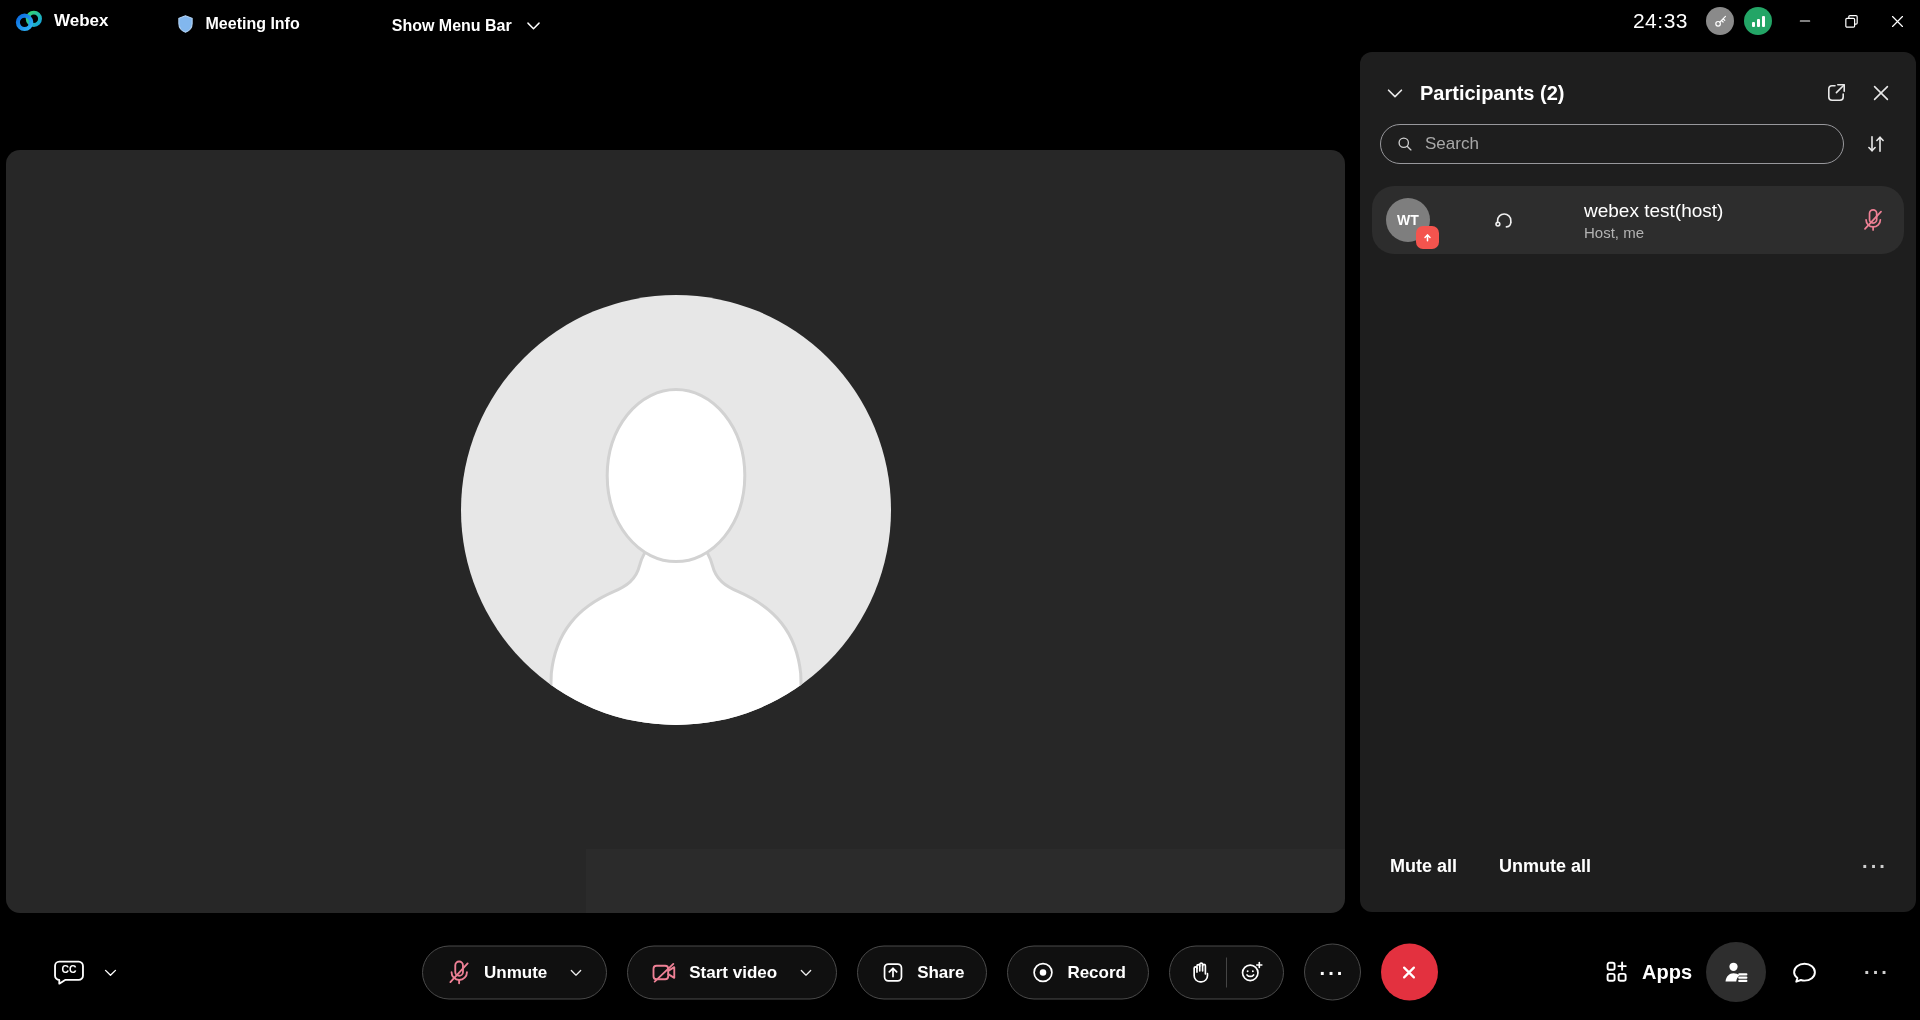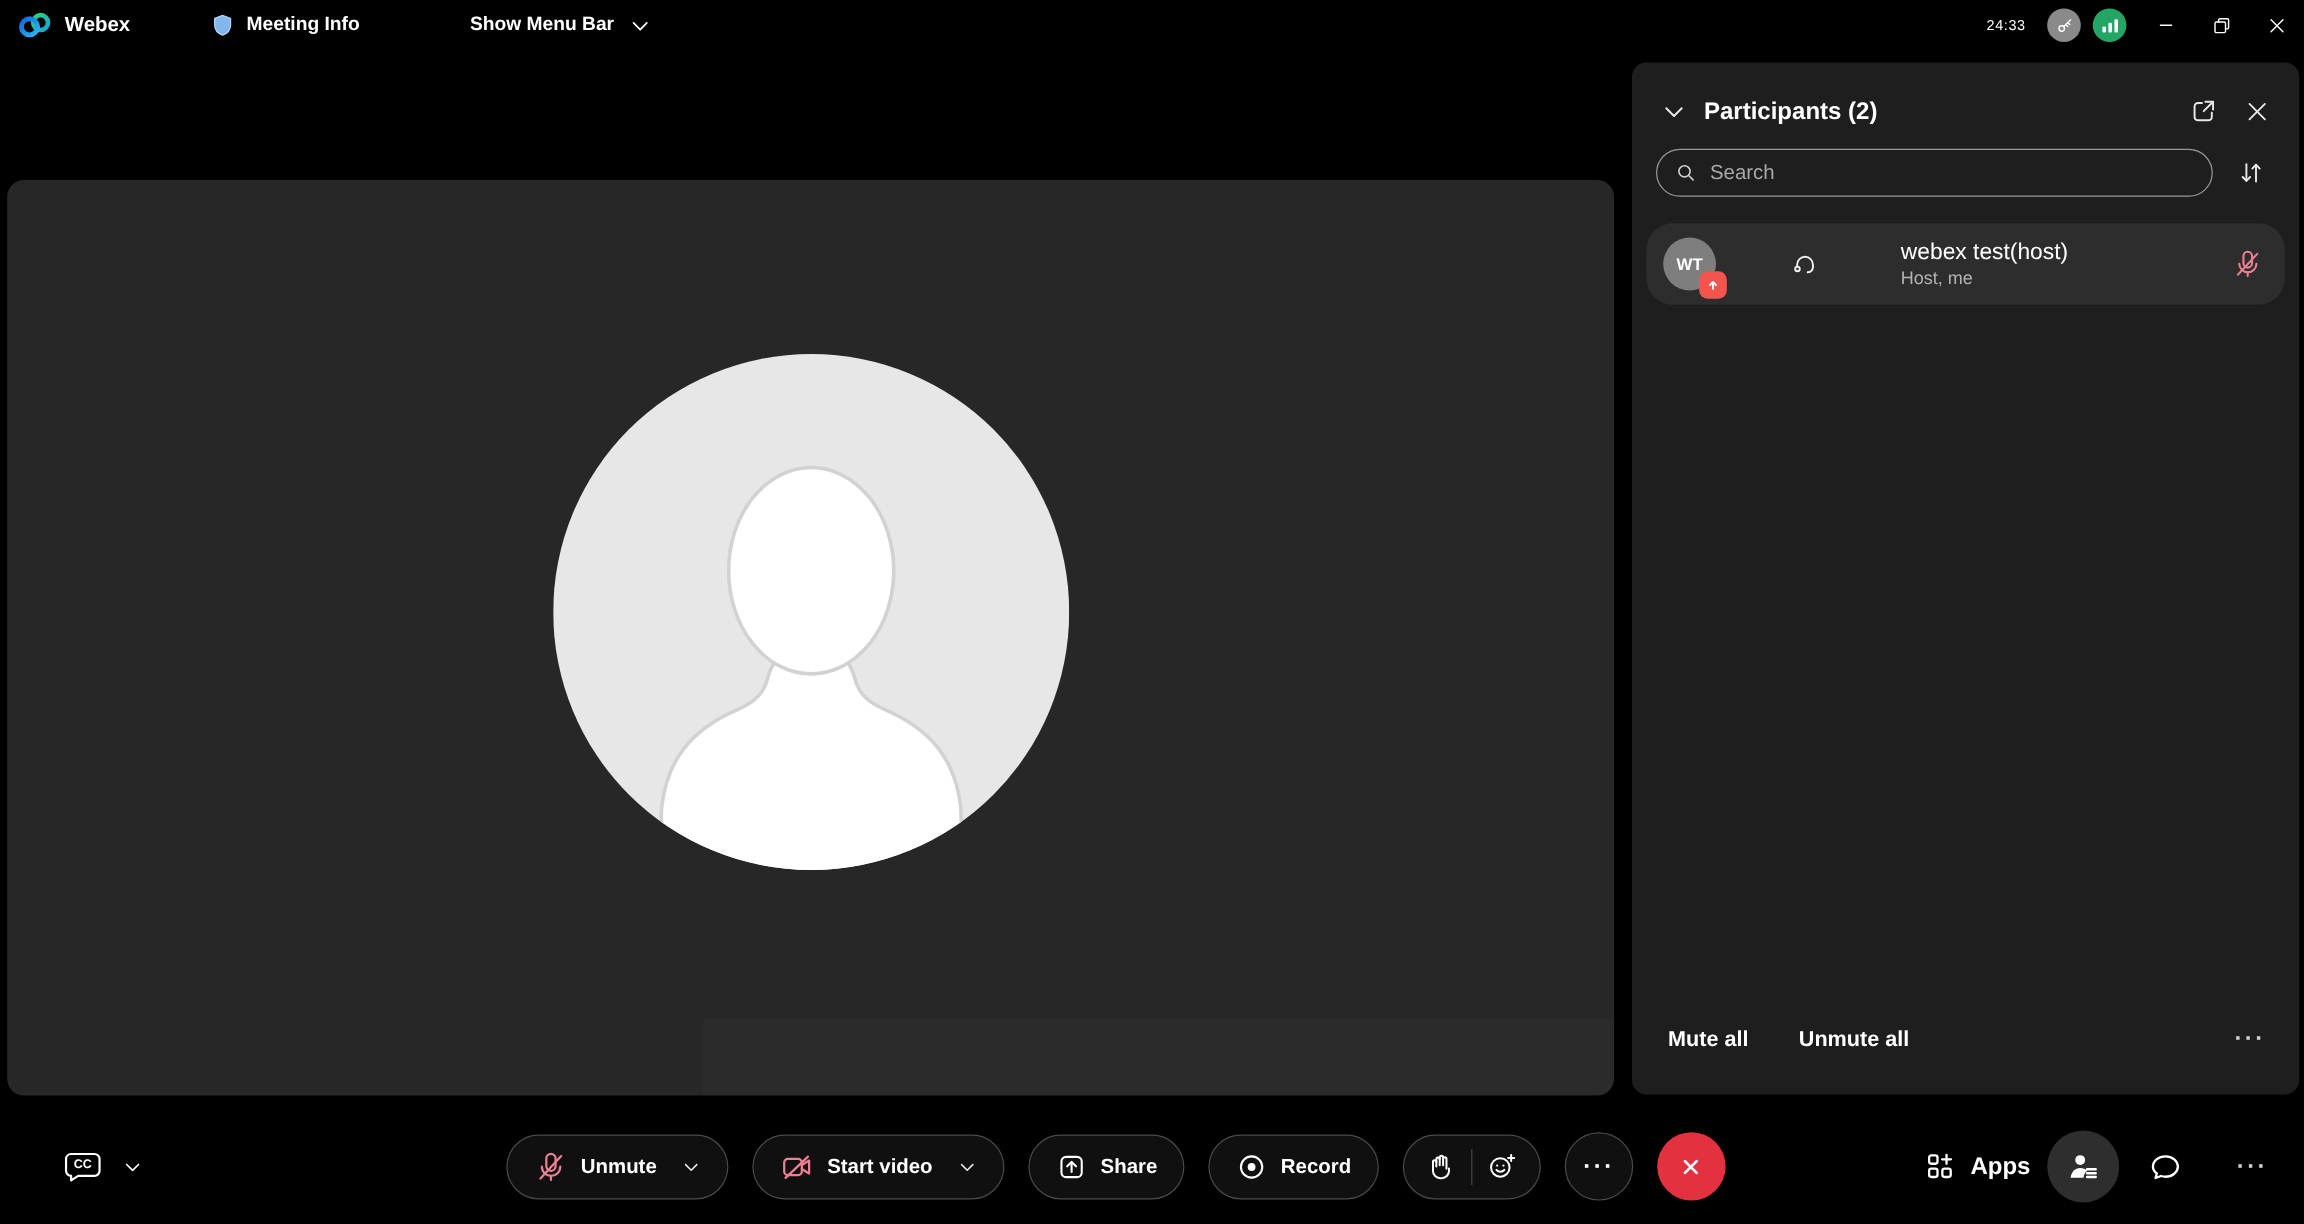--- a/index.html
+++ b/index.html
@@ -7,27 +7,27 @@
   .app {
     position:relative; width:1920px; height:1020px; background:#000;
     font-family:"Liberation Sans", sans-serif; color:#fff; overflow:hidden;
   }
   svg { display:block; }
   .ico { stroke:currentColor; fill:none; stroke-linecap:round; stroke-linejoin:round; }
 
   
   .titlebar { position:absolute; left:0; top:0; right:0; height:42px;
     display:flex; align-items:center; padding:0 0 0 14px; }
-  .tb-left { display:flex; align-items:center; }
+  .tb-left { display:flex; align-items:flex-end; }
   .brand { display:flex; align-items:center; gap:10px; font-size:17px; font-weight:700; }
   .tb-item { display:flex; align-items:center; gap:10px; font-size:16px; font-weight:600; cursor:default; }
   .mi { margin-left:66px; }
   .smb { margin-left:92px; gap:12px; }
   .tb-right { margin-left:auto; display:flex; align-items:center; }
-  .timer { font-size:12px; font-weight:400; margin-right:18px; letter-spacing:.5px; }
+  .timer { font-size:21px; font-weight:400; margin-right:18px; letter-spacing:.5px; }
   .badge { width:28px; height:28px; border-radius:50%; display:flex; align-items:center; justify-content:center; margin-right:10px; }
   .badge.key { background:#8a8a8a; }
   .badge.net { background:#23a566; display:flex; align-items:flex-end; justify-content:center; gap:2px; padding-bottom:8px; }
   .badge.net i { display:block; width:3px; background:#fff; border-radius:1px; }
   .winbtn { width:46px; height:42px; display:flex; align-items:center; justify-content:center; color:#fff; }
 
   
   .stage { position:absolute; left:6px; top:150px; width:1339px; height:763px;
     background:#272727; border-radius:14px; overflow:hidden; }
   .stage .hoverband { position:absolute; left:580px; right:0; bottom:0; height:64px;

